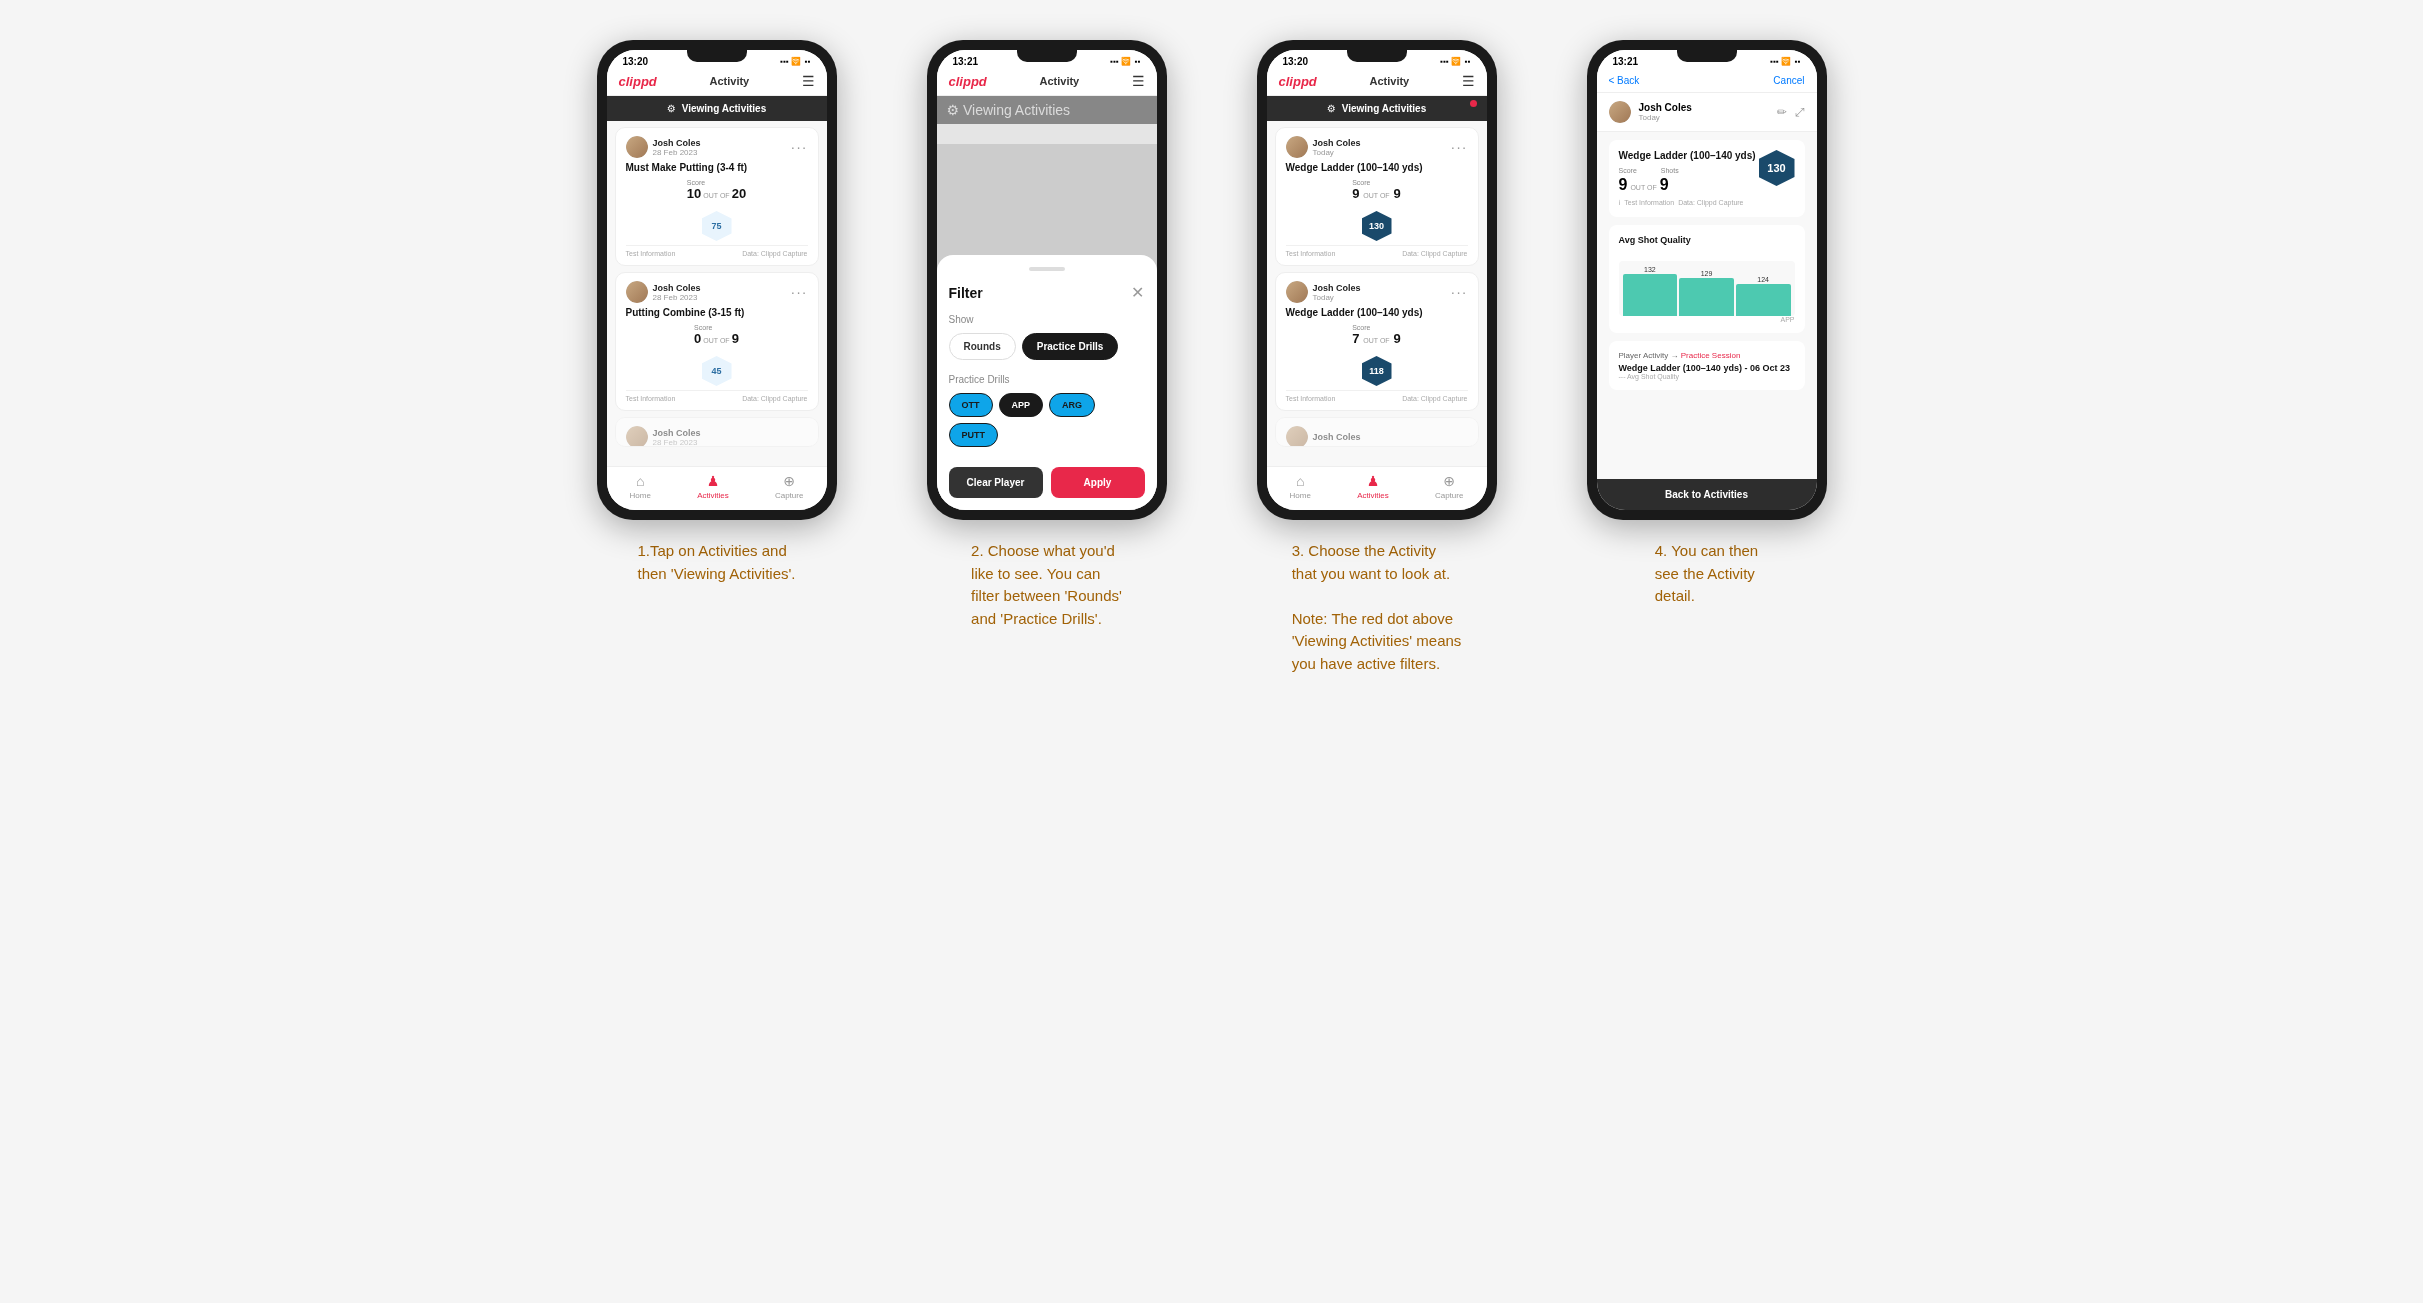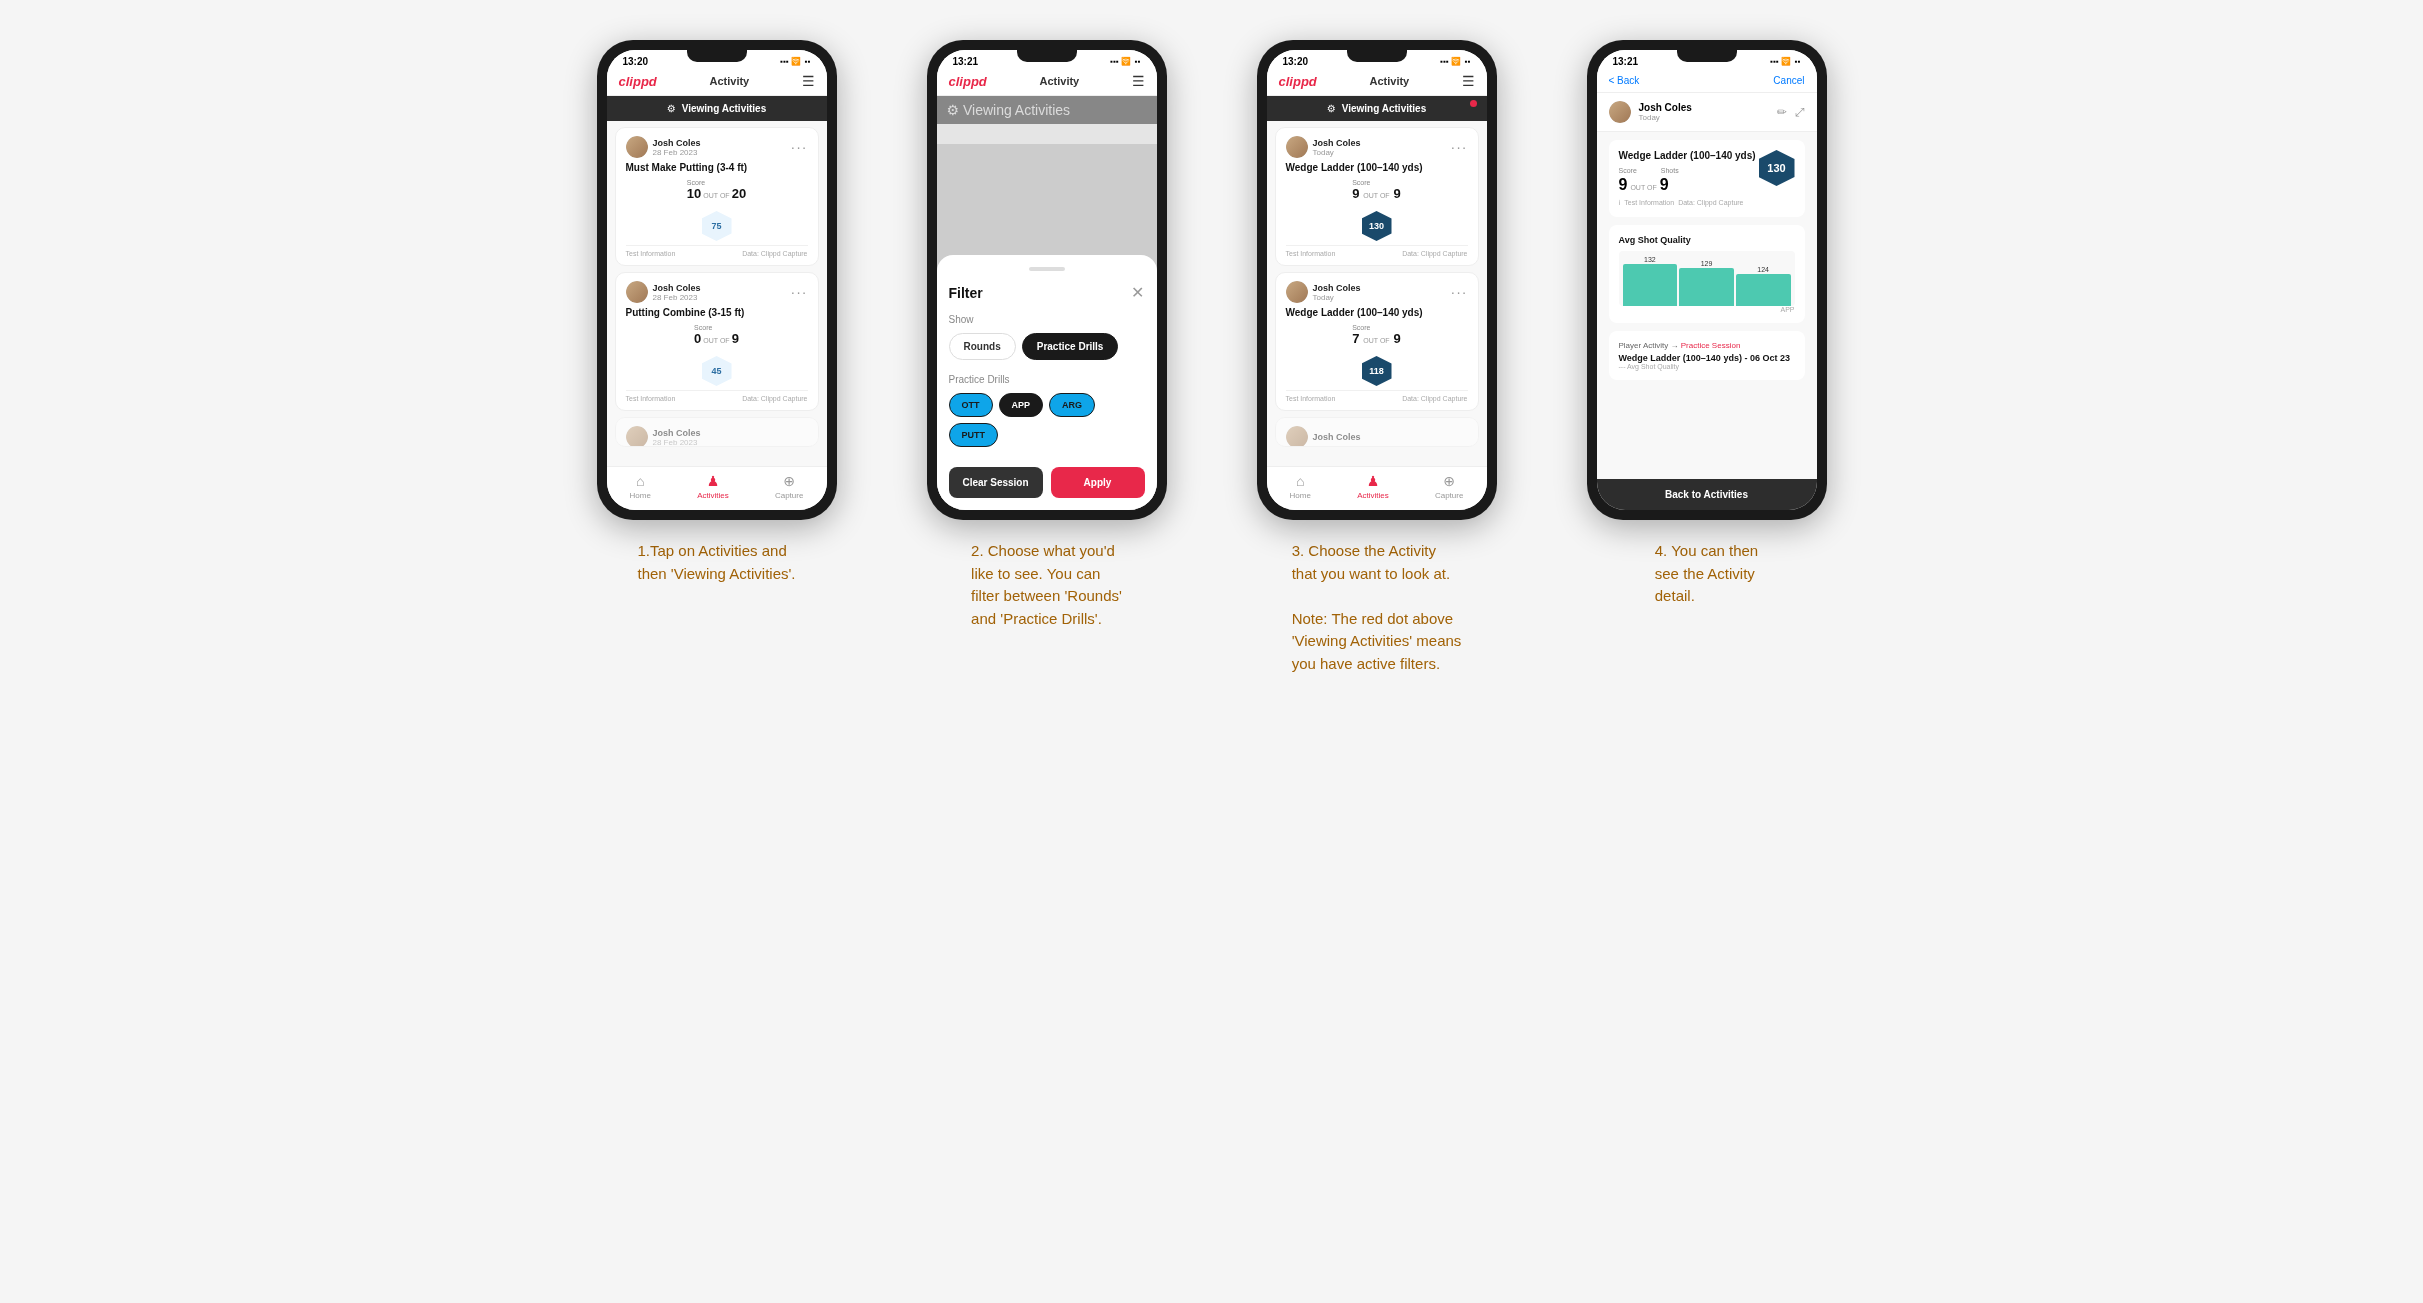--- a/index.html
+++ b/index.html
@@ -465,21 +465,21 @@
               <button class="filter-tab active">Practice Drills</button>
             </div>
             <div class="modal-section-label">Practice Drills</div>
             <div class="drill-filters">
               <button class="drill-btn">OTT</button>
               <button class="drill-btn active">APP</button>
               <button class="drill-btn">ARG</button>
               <button class="drill-btn">PUTT</button>
             </div>
             <div class="modal-actions">
-              <button class="btn-clear">Clear Session</button>
+              <button class="btn-clear">Clear Player</button>
               <button class="btn-apply">Apply</button>
             </div>
           </div>
         </div>
       </div>
     </div>
     <div class="caption" style="white-space: pre-line;">2. Choose what you'd
 like to see. You can
 filter between 'Rounds'
 and 'Practice Drills'.</div>
@@ -661,21 +661,21 @@
               <div class="detail-hex">130</div>
             </div>
             <div style="font-size:7px;color:#aaa;display:flex;align-items:center;gap:4px;margin-top:4px;">
               <span>ℹ</span>
               <span>Test Information</span>
               <span>Data: Clippd Capture</span>
             </div>
           </div>
 
           <div class="detail-card">
-            <div style="font-size:9px;font-weight:700;color:#111;margin-bottom:6px;">Avg Shot Quality</div>
+            <div style="font-size:9px;font-weight:700;color:#111;margin-bottom:16px;">Avg Shot Quality</div>
 
             <div style="display:flex;align-items:flex-end;gap:2px;height:55px;background:#f8f8f8;border-radius:4px;padding:4px 4px 0;">
               <div style="display:flex;flex-direction:column;align-items:center;justify-content:flex-end;flex:1;">
                 <div style="font-size:7px;color:#333;margin-bottom:1px;">132</div>
                 <div style="background:#4dc9b0;width:100%;height:42px;border-radius:2px 2px 0 0;"></div>
               </div>
               <div style="display:flex;flex-direction:column;align-items:center;justify-content:flex-end;flex:1;">
                 <div style="font-size:7px;color:#333;margin-bottom:1px;">129</div>
                 <div style="background:#4dc9b0;width:100%;height:38px;border-radius:2px 2px 0 0;"></div>
               </div>

